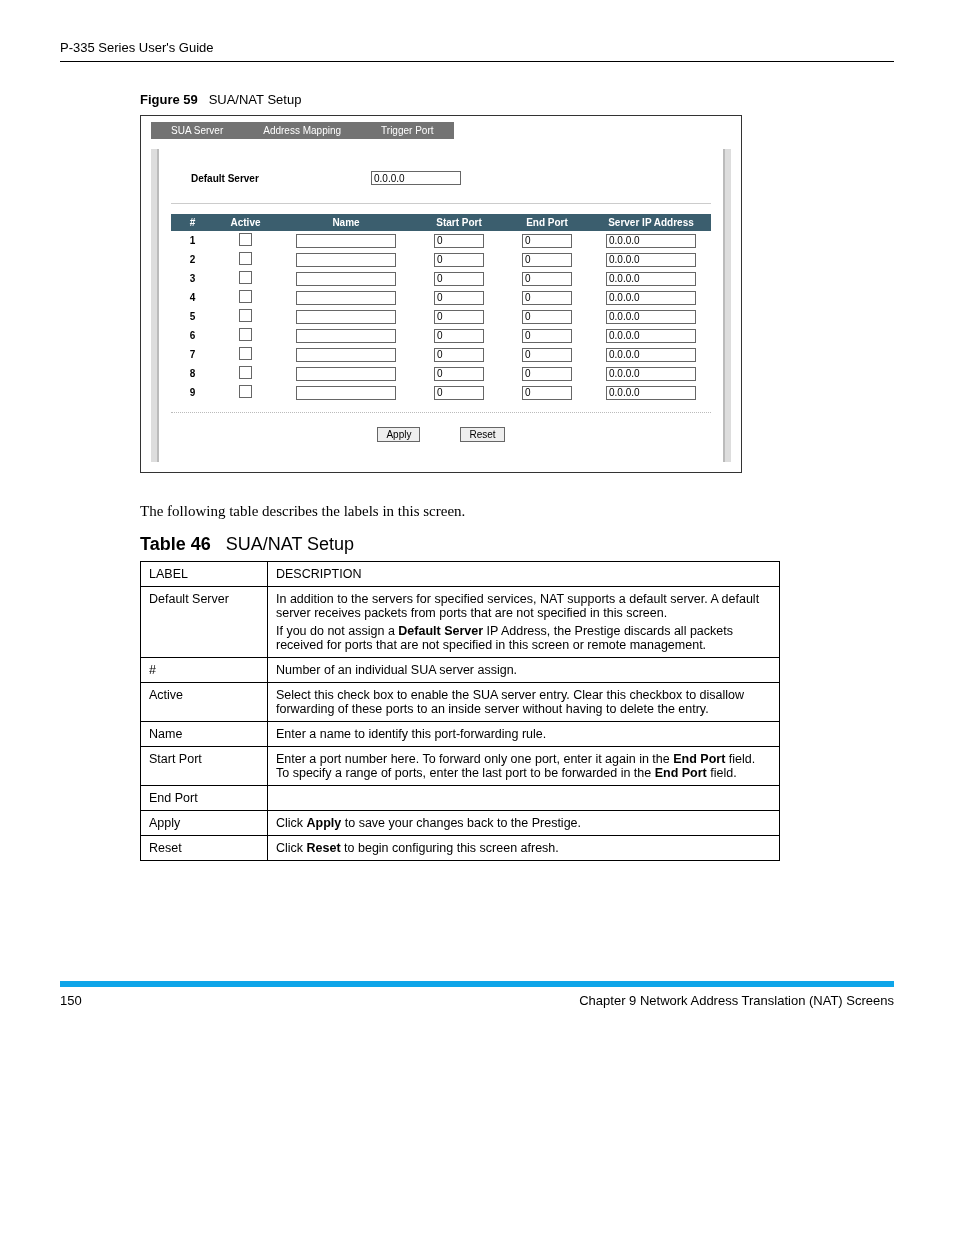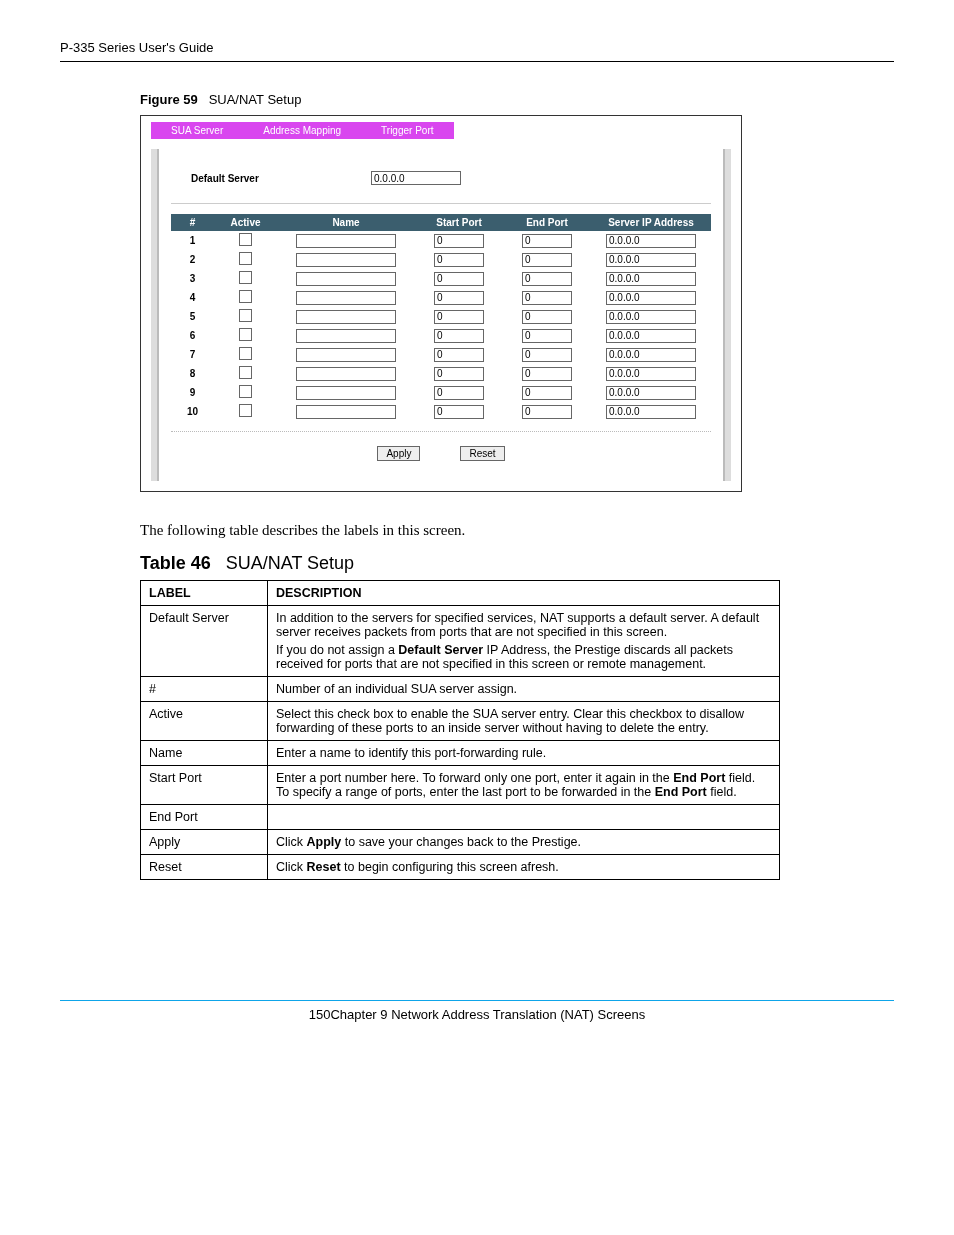--- a/index.html
+++ b/index.html
@@ -34,21 +34,21 @@
     border-bottom: 1px solid #aaa;
     padding: 4px 6px;
     color: #2a5a3a;
     font-family: Arial, sans-serif;
     font-size: 12px;
     font-weight: bold;
   }
   .ss-titlebar .diamond { color: #5b8; margin-right: 4px; }
   .ss-tabs { margin: 6px 10px 0 10px; display:flex; gap:0; }
   .ss-tab {
-    background: #d946ef;
+    background: #737373;
     color: #fff;
     font-size: 10px;
     padding: 3px 20px;
   }
   .ss-body {
     margin: 10px;
     border-left: 6px solid #ddd;
     border-right: 6px solid #ddd;
     padding: 0;
   }
@@ -117,28 +117,28 @@
     margin-left: 80px;
     font-size: 12.5px;
   }
   table.desc th, table.desc td {
     border: 1px solid #000;
     padding: 5px 8px;
     vertical-align: top;
     text-align: left;
   }
   table.desc th {
-    font-weight: bold;
+    font-weight: normal;
   }
   .footer {
     margin-top: 120px;
-    border-top: 1px solid #0ea5e9;
+    border-top: 6px solid #0ea5e9;
     padding-top: 6px;
     display:flex;
-    justify-content:center;
+    justify-content:space-between;
     font-size:13px;
   }
 </style>
 </head>
 <body>
 
 <div class="header">
   <span>P-335 Series User's Guide</span>
 </div>
 
@@ -236,28 +236,20 @@
               <td><input class="texfield" style="width: 90px;" value="0.0.0.0"></td>
             </tr>
             <tr>
               <td class="num">9</td>
               <td><span class="chk"></span></td>
               <td><input class="texfield" style="width: 100px;"></td>
               <td><input class="texfield" style="width: 50px;" value="0"></td>
               <td><input class="texfield" style="width: 50px;" value="0"></td>
               <td><input class="texfield" style="width: 90px;" value="0.0.0.0"></td>
             </tr>
-            <tr>
-              <td class="num">10</td>
-              <td><span class="chk"></span></td>
-              <td><input class="texfield" style="width: 100px;"></td>
-              <td><input class="texfield" style="width: 50px;" value="0"></td>
-              <td><input class="texfield" style="width: 50px;" value="0"></td>
-              <td><input class="texfield" style="width: 90px;" value="0.0.0.0"></td>
-            </tr>
           </tbody>
       </table>
       <div class="btnrow">
         <span class="btn">Apply</span>
         <span class="btn">Reset</span>
       </div>
     </div>
   </div>
 </div>
 

